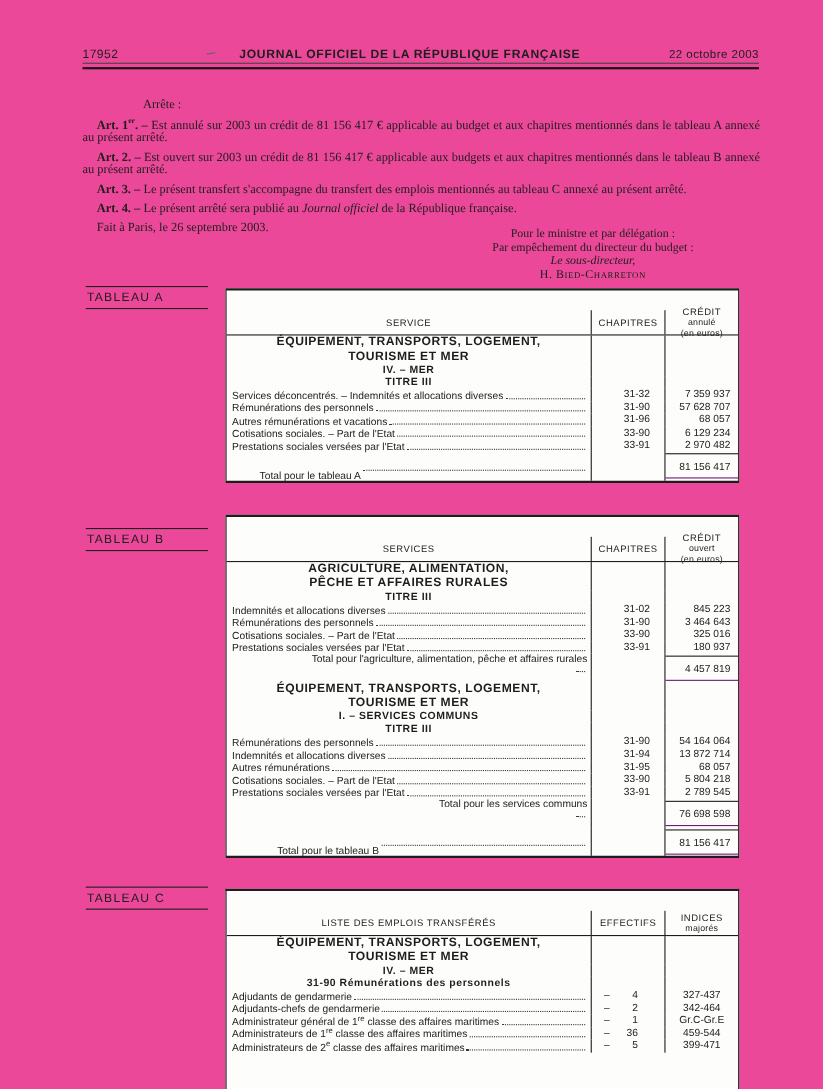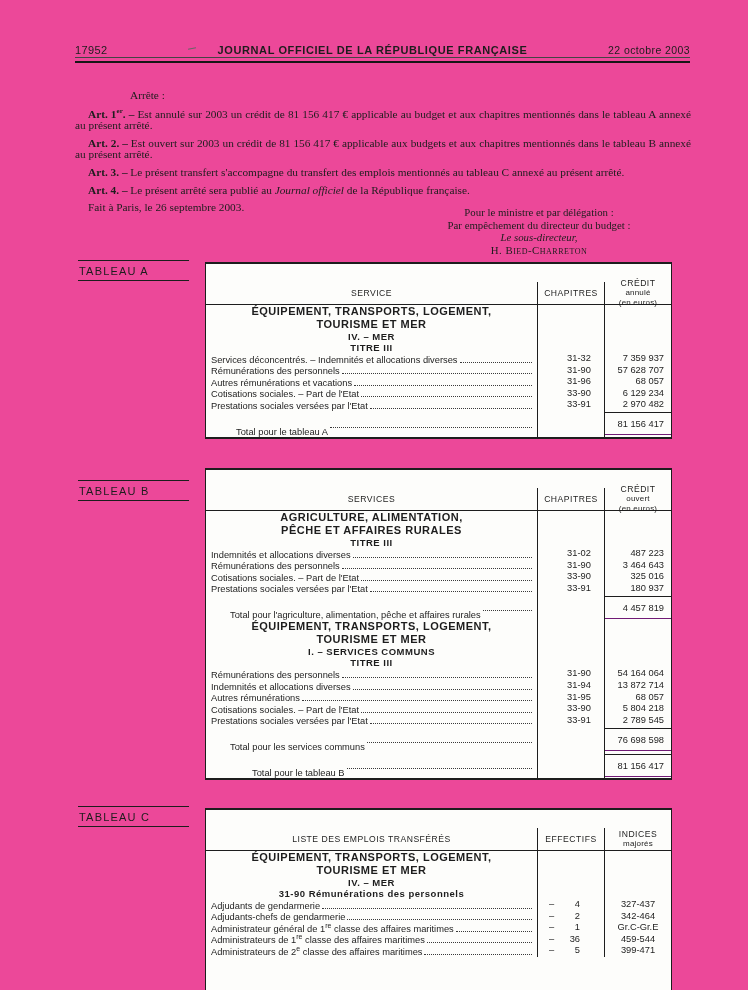--- a/index.html
+++ b/index.html
@@ -59,21 +59,21 @@
   .r .c1 .lbl{white-space:nowrap;}
   .lead{flex:1 1 auto;border-bottom:1px dotted #3a3a3a;margin:0 2px 2px 2px;min-width:8px;}
   .r .c2,.r .c3{line-height:10.5px;padding-bottom:1px;}
   
   .total{min-height:26px;}
   .total .c1{align-items:flex-end;}
   .total .c1 .lead{align-self:flex-end;margin-bottom:9px;}
   .total .c3{padding:0;align-items:center;}
   .valbox{width:100%;border-top:1px solid #1d1d1d;border-bottom:1px solid #701a75;
           text-align:right;padding:6px 7px 5px 0;box-sizing:border-box;}
-  .ind30{padding-left:30px;} .ind24{padding-left:24px;} .ind46{padding-left:46px;}
+  .ind30{padding-left:30px;} .ind24{padding-left:24px;flex-direction:column;} .ind46{padding-left:46px;}
   
   .ceff{justify-content:space-between !important;padding:0 24px 1px 11px;}
   .ceff .num{min-width:12px;text-align:right;}
   .cind{justify-content:center !important;padding-right:0;}
 </style>
 </head>
 <body>
 
 <div class="page">
 
@@ -207,21 +207,21 @@
         </div>
         <div class="c2"></div>
         <div class="c3"></div>
       </div>
     <div class="trow r">
         <div class="c1">
           <span class="lbl">Indemnités et allocations diverses</span>
           <span class="lead"></span>
         </div>
         <div class="c2">31-02</div>
-        <div class="c3">487 223</div>
+        <div class="c3">845 223</div>
       </div>
     <div class="trow r">
         <div class="c1">
           <span class="lbl">Rémunérations des personnels</span>
           <span class="lead"></span>
         </div>
         <div class="c2">31-90</div>
         <div class="c3">3 464 643</div>
       </div>
     <div class="trow r">

